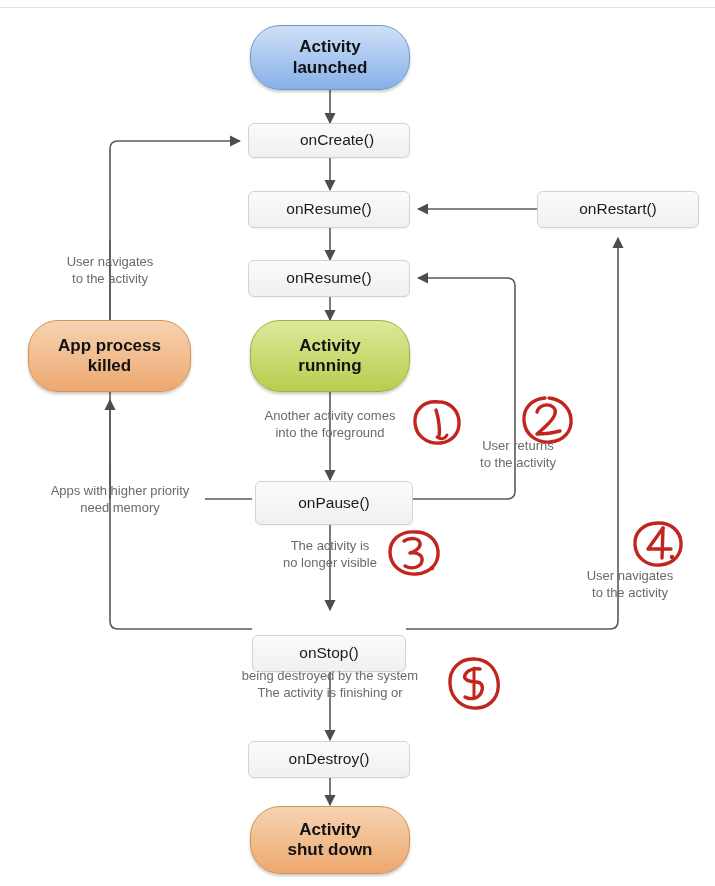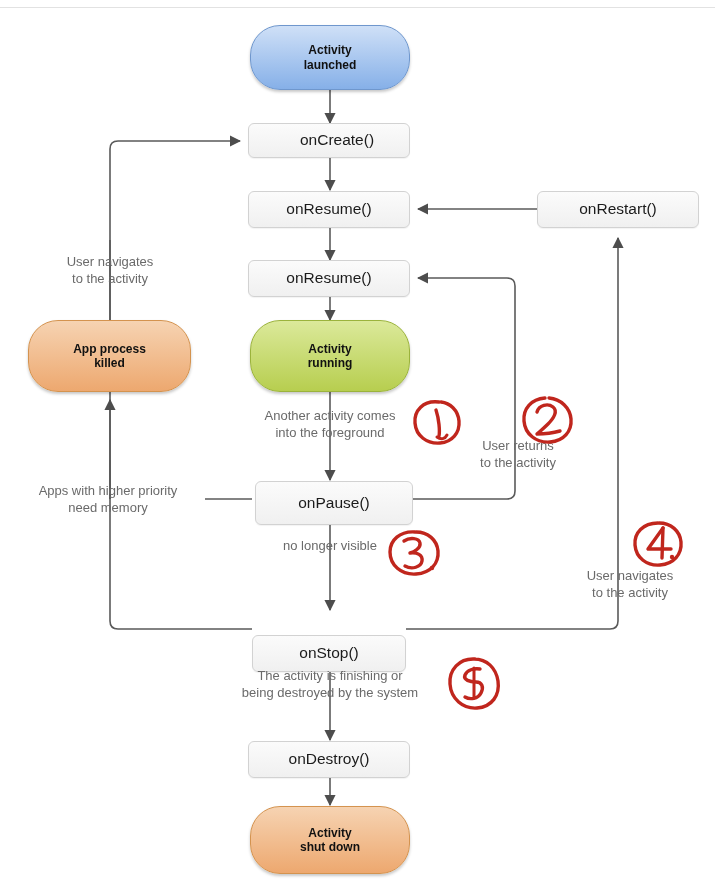--- a/index.html
+++ b/index.html
@@ -31,21 +31,21 @@
     background:linear-gradient(#fbfbfb,#f0f0f0);
     border:1px solid #d2d2d2;
     border-radius:6px;
     font-size:15.5px;
     color:#1b1b1b;
     box-shadow:0 1px 1px rgba(0,0,0,.05);
   }
   .pill{
     border-radius:30px;
     font-weight:bold;
-    font-size:12px;
+    font-size:17px;
     color:#111;
     box-shadow:0 2px 3px rgba(0,0,0,.22);
   }
   .pill span{display:block;}
   .pill.blue{
     background:linear-gradient(#cfe0f7,#86b0e8);
     border:1px solid #6f97cd;
   }
   .pill.green{
     background:linear-gradient(#dbe99a,#b7ce4f);
@@ -188,37 +188,38 @@
   <div class="caption" style="left:200px;top:408px;width:260px;">
     <span>Another activity comes</span>
     <span>into the foreground</span>
   </div>
 
   <div class="caption" style="left:448px;top:438px;width:140px;">
     <span>User returns</span>
     <span>to the activity</span>
   </div>
 
-  <div class="caption" style="left:8px;top:483px;width:200px;">
+  <div class="caption" style="left:20px;top:483px;width:200px;">
     <span>Apps with higher priority</span>
     <span>need memory</span>
   </div>
 
   <div class="caption" style="left:250px;top:538px;width:160px;">
+    <span>The activity is</span>
     <span>no longer visible</span>
   </div>
 
   <div class="caption" style="left:550px;top:568px;width:160px;">
     <span>User navigates</span>
     <span>to the activity</span>
   </div>
 
   <div class="caption" style="left:190px;top:668px;width:280px;">
+    <span>being destroyed by the system</span>
     <span>The activity is finishing or</span>
-    <span>being destroyed by the system</span>
   </div>
 
   <div class="anno" style="left:409px;top:396px;">
     <svg width="56" height="54" viewBox="0 0 56 54">
       <path d="M30,6 C14,4 5,15 6,27 C7,40 18,48 31,47 C43,46 51,37 50,25 C49,14 41,7 32,6" fill="none" stroke="#c0261d" stroke-width="3.4" stroke-linecap="round"></path>
       <path d="M30,40 C31,35 30,23 27,14" fill="none" stroke="#c0261d" stroke-width="3.4" stroke-linecap="round"></path>
       <path d="M28,41 C32,44 36,43 38,39" fill="none" stroke="#c0261d" stroke-width="3" stroke-linecap="round"></path>
       <text x="-999" y="-999">1</text>
     </svg>
   </div>

